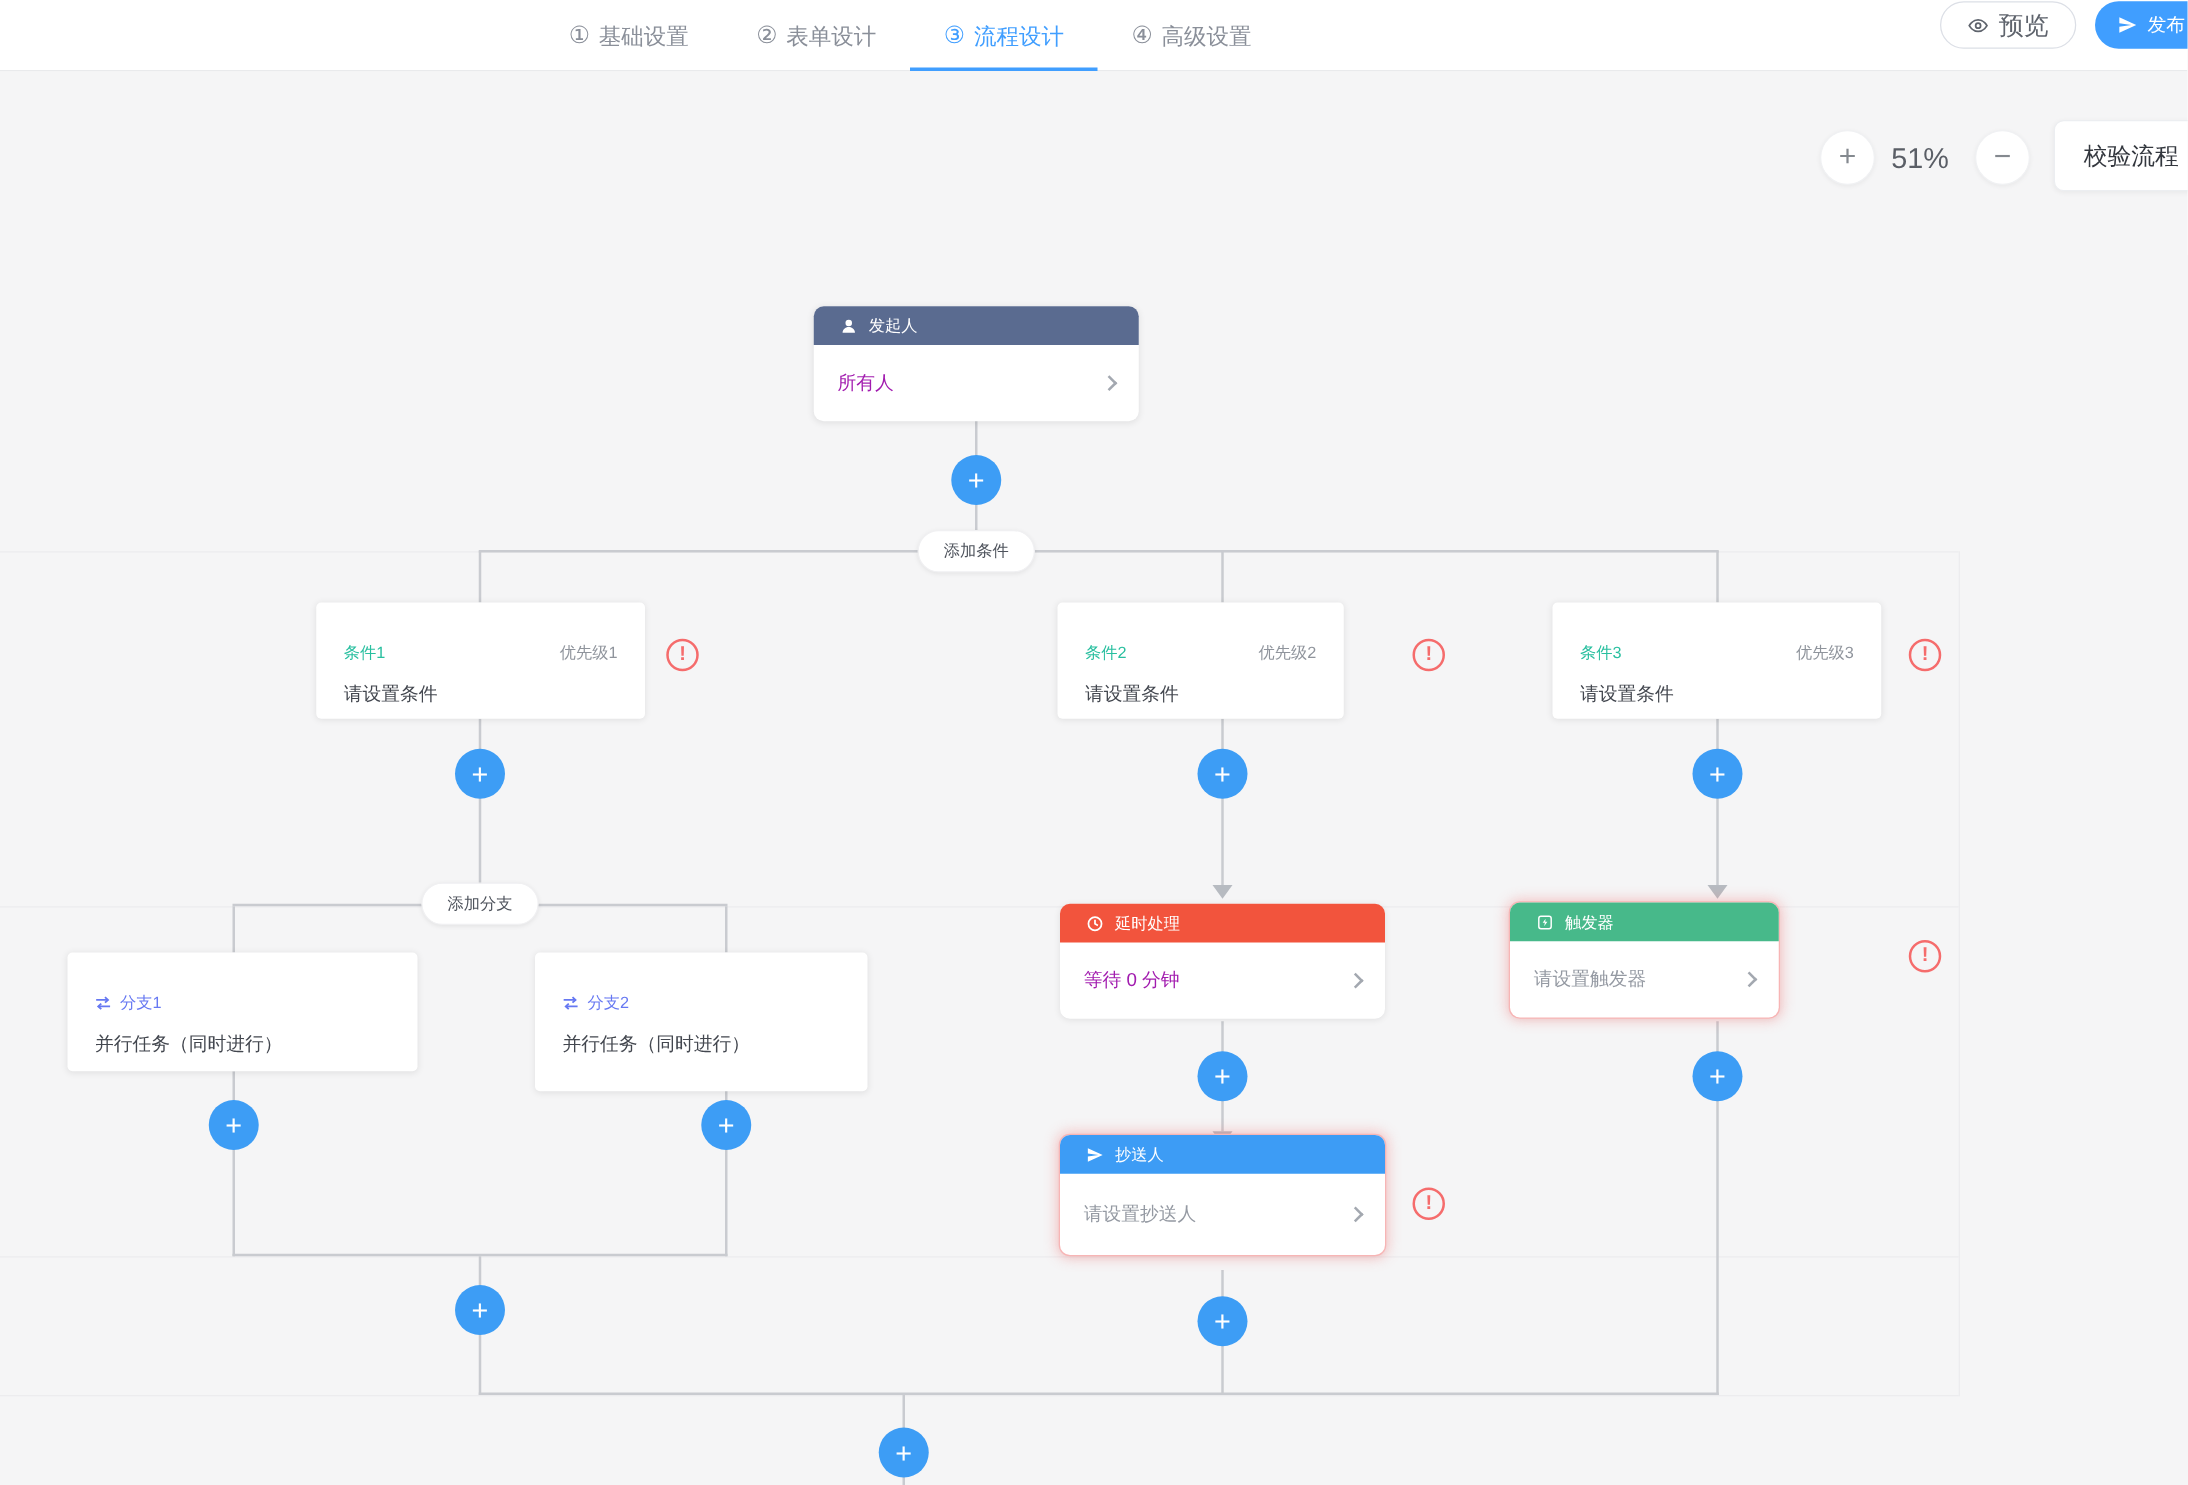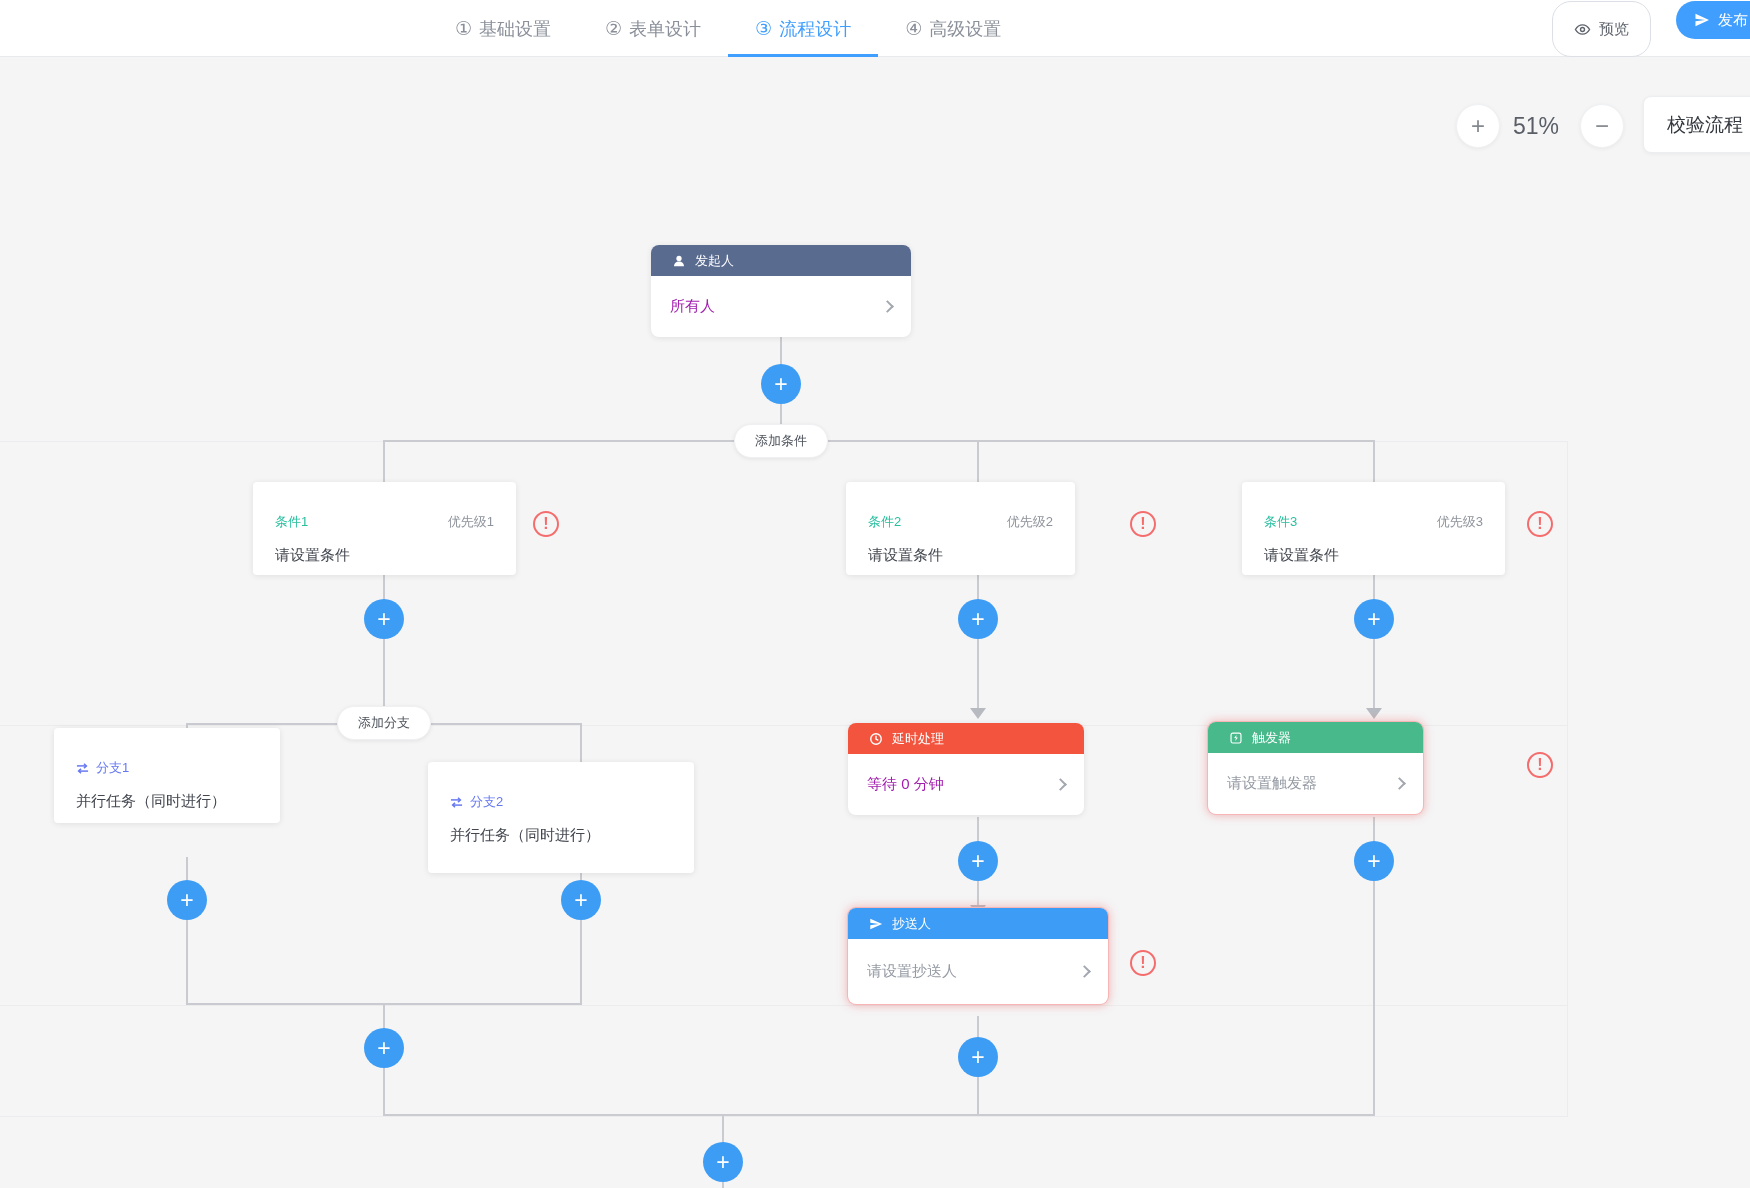--- a/index.html
+++ b/index.html
@@ -7,23 +7,23 @@
   .page { position:relative; width:1750px; height:1188px; overflow:hidden; background:#f5f5f6; }
 
   
   .topbar { position:absolute; left:0; top:0; width:1750px; height:57px; background:#fff;
             border-bottom:1px solid #e9eaec; z-index:40; }
   .tabs { position:absolute; left:428px; top:0; height:57px; display:flex; }
   .tab { display:flex; align-items:center; gap:7px; padding:0 27px; height:57px;
          font-size:18px; color:#8a8f99; cursor:pointer; }
   .tab .num { font-size:19px; }
   .tab.active { color:var(--accent,#409eff); box-shadow:inset 0 -3px 0 var(--accent,#409eff); }
-  .btn-preview { position:absolute; left:1552px; top:1px; height:56px; padding:0 21px;
+  .btn-preview { position:absolute; left:1552px; top:1px; height:38px; padding:0 21px;
                  display:flex; align-items:center; gap:8px; background:#fff;
-                 border:1px solid #dcdfe6; border-radius:19px; font-size:15px; color:#5f646d; cursor:pointer;}
+                 border:1px solid #dcdfe6; border-radius:19px; font-size:20px; color:#5f646d; cursor:pointer;}
   .btn-publish { position:absolute; left:1676px; top:1px; height:38px; width:120px; padding:0 18px;
                  display:flex; align-items:center; gap:8px; background:var(--accent,#409eff);
                  border:none; border-radius:19px; font-size:15px; color:#fff; cursor:pointer;}
 
   
   .zoom-btn { position:absolute; width:44px; height:44px; border-radius:50%; background:#fff;
               border:1px solid #f0f1f3; box-shadow:0 1px 4px rgba(0,0,0,.06); color:#84898f;
               font-size:24px; font-weight:300; line-height:40px; text-align:center; cursor:pointer; }
   .zoom-level { position:absolute; font-size:23px; color:#5a5e66; }
   .btn-validate { position:absolute; height:57px; width:140px; background:#fff;
@@ -151,21 +151,21 @@
   </div>
 
   <div class="warn" style="left:533px;top:511px">!</div>
   <div class="warn" style="left:1130px;top:511px">!</div>
   <div class="warn" style="left:1527px;top:511px">!</div>
   <div class="warn" style="left:1527px;top:752px">!</div>
   <div class="warn" style="left:1130px;top:950px">!</div>
 
   <button class="pill" style="left:337px;top:706px">添加分支</button>
 
-  <div class="card" style="left:54px;top:728px;width:226px;height:95px">
+  <div class="card" style="left:54px;top:762px;width:280px;height:95px">
     <div class="row1">
       <span class="branch-title">
         <svg viewBox="0 0 14 14" fill="none" stroke="currentColor" stroke-width="1.6">
             <path d="M1 4.2h10"></path>
             <path d="M8.6 1.8l2.6 2.4-2.6 2.4" fill="none"></path>
             <path d="M13 9.8H3"></path>
             <path d="M5.4 7.4L2.8 9.8l2.6 2.4" fill="none"></path>
           </svg>
         <span>分支1</span>
       </span>
@@ -180,21 +180,21 @@
             <path d="M8.6 1.8l2.6 2.4-2.6 2.4" fill="none"></path>
             <path d="M13 9.8H3"></path>
             <path d="M5.4 7.4L2.8 9.8l2.6 2.4" fill="none"></path>
           </svg>
         <span>分支2</span>
       </span>
     </div>
     <div class="row2">并行任务（同时进行）</div>
   </div>
 
-  <div class="node" style="left:848px;top:723px;width:236px">
+  <div class="node" style="left:848px;top:723px;width:260px">
     <div class="node-header" style="background:var(--delay-header,#f2543d)">
       <svg viewBox="0 0 24 24" fill="none" stroke="#fff" stroke-width="2.4">
           <circle cx="12" cy="12" r="9"></circle>
           <path d="M12 6.5V12l4 2.4"></path>
         </svg>
       <span>延时处理</span>
     </div>
     <div class="node-body">
       <span class="val">等待 0 分钟</span>
       <span class="chev"></span>

